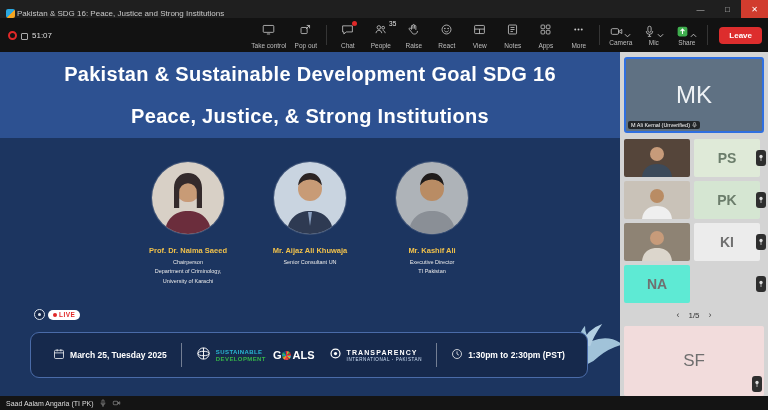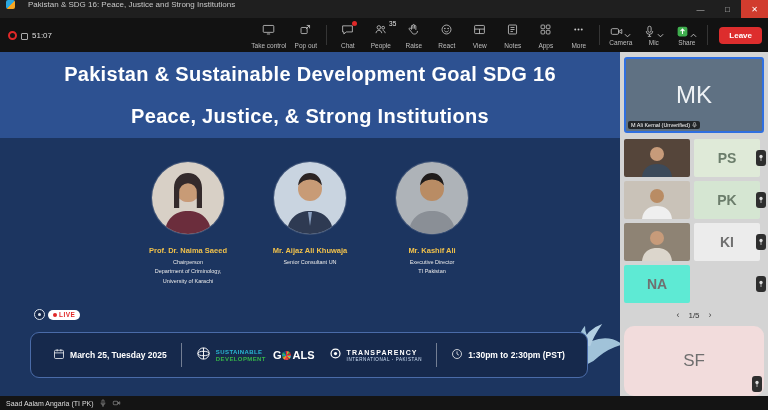--- a/index.html
+++ b/index.html
@@ -1,21 +1,21 @@
 <!DOCTYPE html>
 <html><head>
 <meta charset="utf-8">
 <style>
   *{box-sizing:border-box;margin:0;padding:0}
   html,body{width:768px;height:410px;overflow:hidden;background:#000;
     font-family:"Liberation Sans",sans-serif;-webkit-font-smoothing:antialiased}
   .window{width:768px;height:410px;display:flex;flex-direction:column}
 
   
-  .titlebar{height:18px;background:#1f1f1f;display:flex;align-items:flex-start;gap:13px;
+  .titlebar{height:18px;background:#1f1f1f;display:flex;align-items:flex-end;gap:2px;
     padding-left:6px;flex:0 0 auto}
   .app-icon{width:9px;height:9px;border-radius:2px;
     background:linear-gradient(135deg,#2ba8e0 0 50%,#f5a623 50% 100%)}
   .titlebar-text{font-size:8px;color:#c8c8c8;flex:1;white-space:nowrap;overflow:hidden}
   .win-controls{display:flex;height:18px}
   .win-btn{width:27px;height:18px;display:flex;align-items:center;justify-content:center;
     color:#c9c9c9;font-size:8px;cursor:default}
   .win-btn.close{background:#d13c2e;color:#fff}
 
   
@@ -93,21 +93,21 @@
     justify-content:center;overflow:hidden}
   .tile-initials{font-size:14px;font-weight:bold}
   .bg-ps{background:#dfead8}.bg-pk{background:#d5e6d2}.bg-ki{background:#ececec}
   .bg-na{background:#5eead4}
   .txt-green{color:#6b7d6b}.txt-gray{color:#707070}
   .pin-chip{position:absolute;right:-2px;top:11px;width:10px;height:16px;background:#2e2e2e;
     border-radius:3px;display:flex;align-items:center;justify-content:center;cursor:pointer}
   .pagination{display:flex;align-items:center;justify-content:center;gap:9px;margin-top:7px;
     font-size:8px;color:#333}
   .pg-arrow{font-size:9px;color:#444;cursor:pointer}
-  .tile-sf{width:140px;height:70px;background:#f2dcdc;border-radius:10px;margin-top:6px;
+  .tile-sf{width:140px;height:70px;background:#f2dcdc;border-radius:2px;margin-top:6px;
     display:flex;align-items:center;justify-content:center;position:relative}
   .tile-sf .sf-initials{font-size:17px;color:#6f6f6f}
   .tile-sf .pin-chip{top:auto;bottom:4px;right:2px}
 
   
   .statusbar{height:14px;background:#141414;display:flex;align-items:center;gap:5px;
     padding:0 6px;flex:0 0 auto}
   .status-text{font-size:7px;color:#ddd;white-space:nowrap}
 </style>
 </head>

